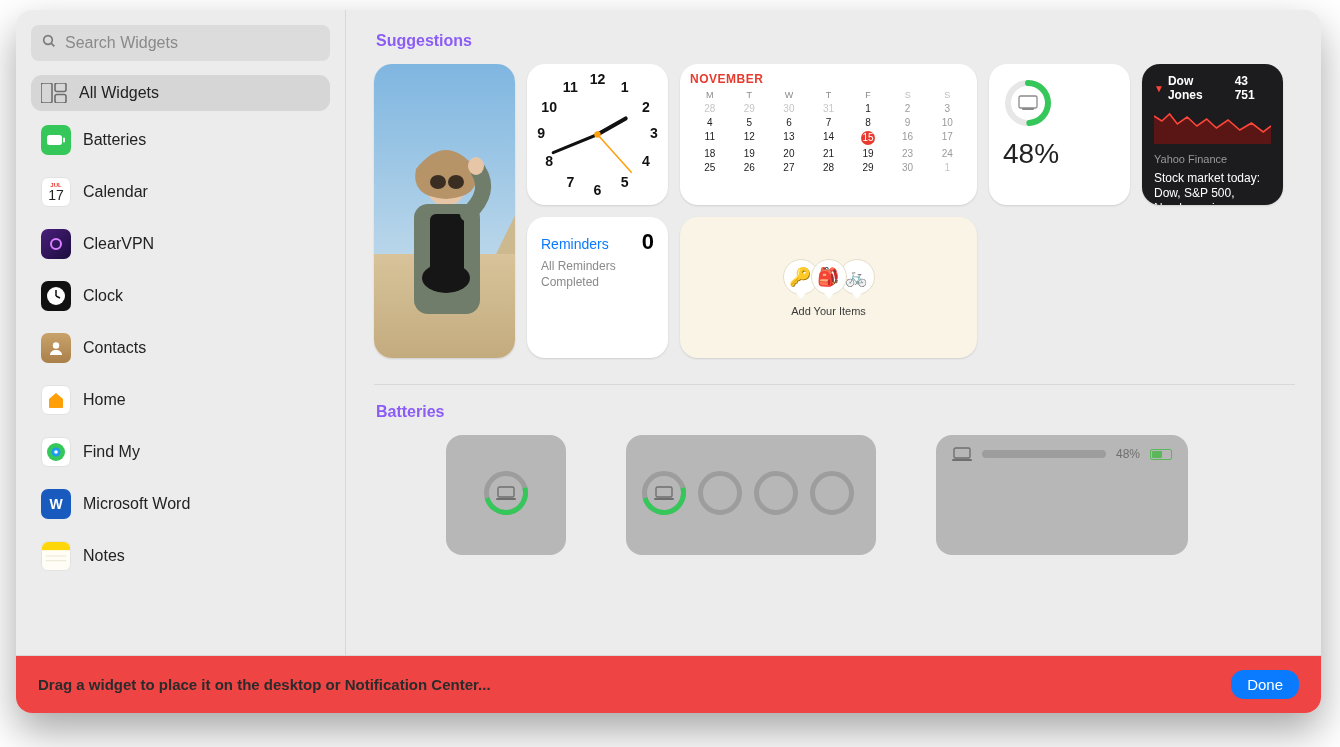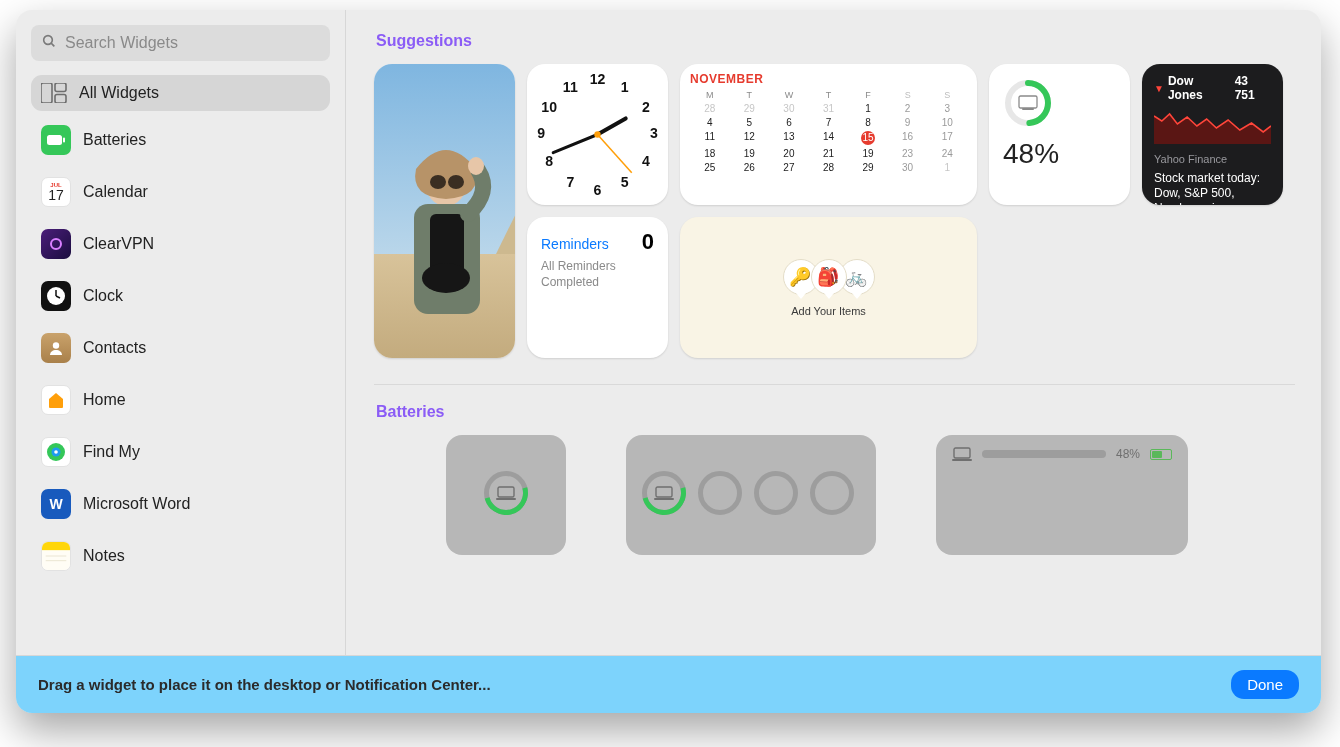--- a/index.html
+++ b/index.html
@@ -98,21 +98,21 @@
   .grey-ring .arc{ position:absolute; inset:-5px; border-radius:50%; border:5px solid transparent; border-top-color:#35c759; border-left-color:#35c759; transform:rotate(210deg);}
   .bw-large { width:252px; height:120px; padding:12px 16px;}
   .bw-large .mask{ height:32px; overflow:hidden;}
   .bw-large .row{ display:flex; align-items:center; gap:10px; font-size:12px; color:#6f6f6f;}
   .bw-large .bar{ flex:1; height:8px; border-radius:4px; background:#9d9d9d;}
   .bw-large .batt-ico{ width:22px; height:11px; border:1px solid #5ab85a; border-radius:2px; position:relative;}
   .bw-large .batt-ico::after{content:"";position:absolute;right:-3px;top:2px;width:2px;height:5px;background:#5ab85a;border-radius:0 1px 1px 0;}
   .bw-large .batt-ico .fill{position:absolute;left:1px;top:1px;bottom:1px;width:48%;background:#5ab85a;border-radius:1px;}
   
   .footer {
-    height: 58px; background:#7dd3fc; border-top:1px solid #d7d7d7;
+    height: 58px; background:#ef4444; border-top:1px solid #d7d7d7;
     display:flex; align-items:center; padding:0 22px; gap:12px;
   }
   .footer-text { font-size:15px; font-weight:600; color:#2b2b2b;}
   .done-btn {
     margin-left:auto; background:#0a7aff; color:#fff; border:none; border-radius:13px;
     padding:6px 16px; font-size:15px; font-weight:400;
   }
   .laptop-ico{ width:20px; height:14px; }
 </style>
 </head>

